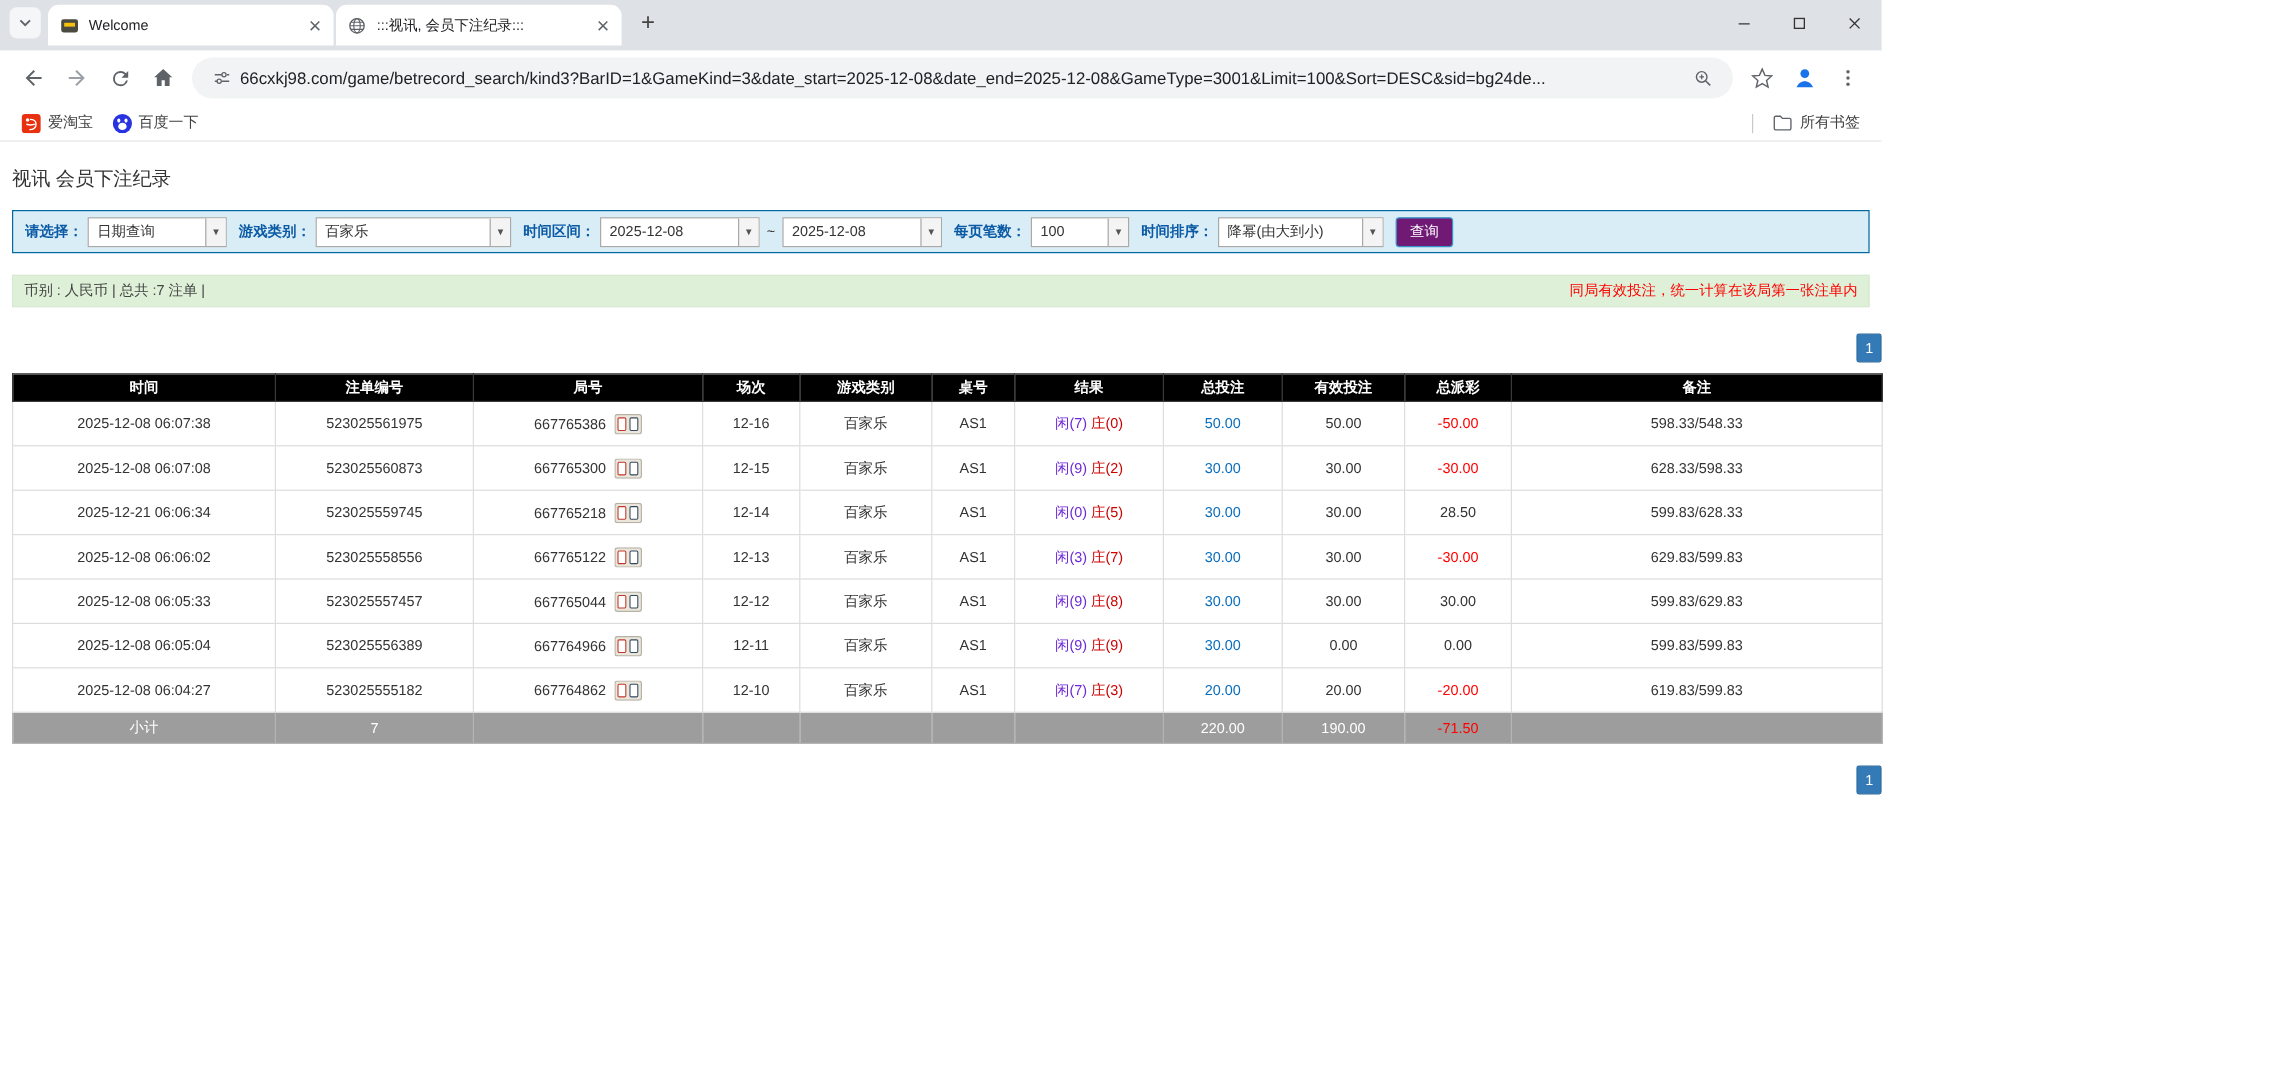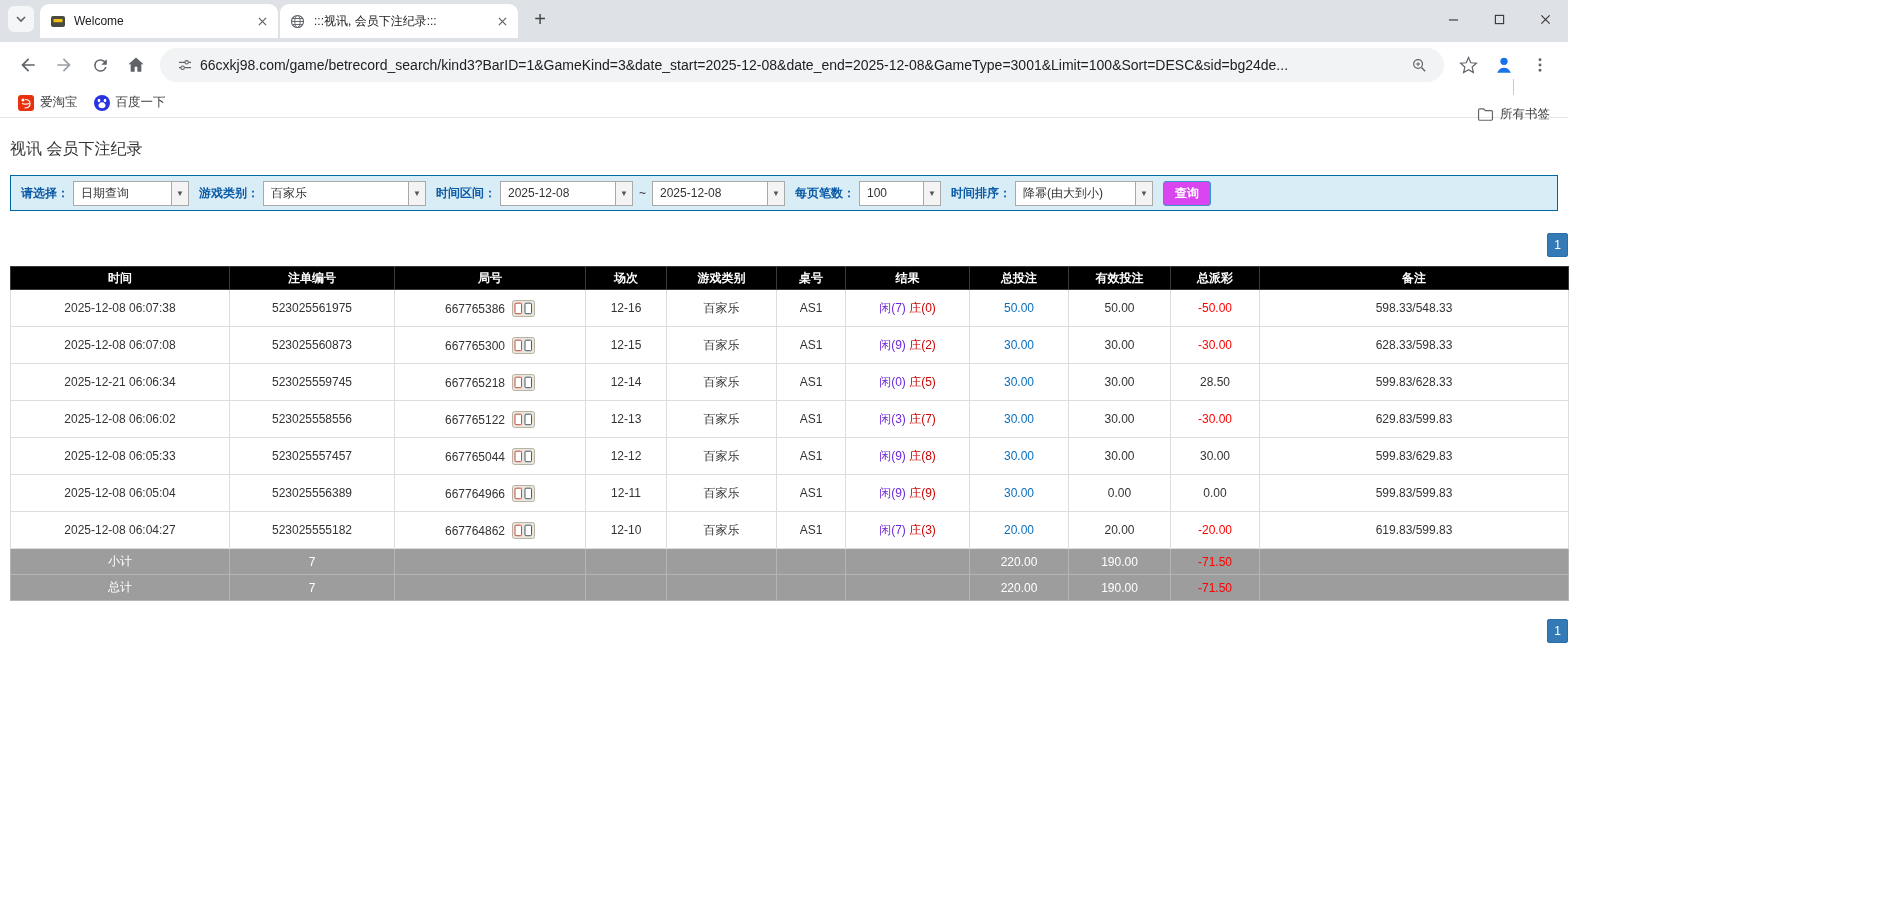--- a/index.html
+++ b/index.html
@@ -21,35 +21,35 @@
   .toolbar { height:46px; background:#fff; display:flex; align-items:center; padding:0 10px; }
   .tool-btn { width:28px; height:28px; display:flex; align-items:center; justify-content:center; margin:0 4px; border-radius:50%; cursor:pointer; flex:0 0 auto; }
   .omnibox { flex:1; height:34px; background:#f1f3f4; border-radius:17px; margin:0 6px; display:flex; align-items:center; padding:16px 10px; min-width:0; }
   .omnibox .url { flex:1; font-size:14px; color:#202124; white-space:nowrap; overflow:hidden; min-width:0; }
   .omni-icon { width:22px; height:22px; display:flex; align-items:center; justify-content:center; margin:0 4px; flex:0 0 auto; cursor:pointer; }
 
   
   .bookmarks { height:30px; background:#fff; border-bottom:1px solid #e4e6e8; display:flex; align-items:center; padding:0 10px; }
   .bm-item { display:flex; align-items:center; gap:6px; padding:3px 8px; border-radius:6px; cursor:pointer; }
   .bm-item span.lbl { font-size:12.5px; color:#404040; }
-  .bm-right { margin-left:auto; display:flex; align-items:center; gap:8px;flex-direction:column; }
+  .bm-right { margin-left:auto; display:flex; align-items:center; gap:8px; }
   .bm-divider { width:1px; height:16px; background:#c7c9cc; }
 
   
   .page { width:1568px; background:#fff; }
   .page-title { margin:21px 0 0 10px; font-size:16px; font-weight:400; color:#333; }
 
   .filter-bar { margin:15px 10px 0; height:36px; background:#d9edf7; border:1px solid #0369a1; display:flex; align-items:center; padding:0 10px; }
   .fgroup { display:flex; align-items:center; gap:4px; margin-right:10px; }
   .flabel { font-size:12px; font-weight:bold; color:#0b5aa5; white-space:nowrap; }
   .combo { background:#fff; border:1px solid #a9a9a9; height:25px; display:flex; align-items:center; cursor:pointer; }
   .combo .txt { flex:1; padding:0 7px; font-size:12px; color:#333; white-space:nowrap; overflow:hidden; }
   .combo .arr { width:17px; height:100%; border-left:1px solid #a9a9a9; background:#f4f4f4; display:flex; align-items:center; justify-content:center; font-size:8px; color:#555; }
   .tilde { font-size:12px; color:#333; margin:0 2px; }
-  .search-btn { height:25px; padding:0 11px; background:#d946ef; border:1px solid #3596c7; border-radius:3px; color:#fff; font-size:12px; display:flex; align-items:center; cursor:pointer;font-weight:bold; }
+  .search-btn { height:25px; padding:0 11px; background:#701a75; border:1px solid #3596c7; border-radius:3px; color:#fff; font-size:12px; display:flex; align-items:center; cursor:pointer; }
 
   .summary-bar { margin:18px 10px 0; height:27px; background:#dff0d8; border:1px solid #d5ead0; display:flex; align-items:center; justify-content:space-between; padding:0 9px; }
   .summary-bar .left { font-size:12px; color:#444; }
   .summary-bar .right { font-size:12px; color:#ff0000; }
 
   .pagination-row { width:1568px; text-align:right; }
   .pagination-row.top { margin-top:22px; }
   .pagination-row.bottom { margin-top:18px; }
   .page-btn { display:inline-block; min-width:20px; height:24px; line-height:22px; background:#337ab7; border:1px solid #2e6da4; border-radius:2px; color:#fff; font-size:12px; text-align:center; padding:0 6px; cursor:pointer; }
 
@@ -253,20 +253,24 @@
       <div class="fgroup">
         <span class="flabel">时间排序：</span>
         <div class="combo" style="width:138px">
           <span class="txt">降幂(由大到小)</span>
           <span class="arr">▼</span>
         </div>
       </div>
       <div class="search-btn">查询</div>
     </div>
 
+    <div class="summary-bar">
+      <span class="left">币别 : 人民币 | 总共 :7 注单 |</span>
+      <span class="right">同局有效投注，统一计算在该局第一张注单内</span>
+    </div>
 
     <div class="pagination-row top">
       <span class="page-btn">1</span>
     </div>
 
     <table class="bet-table">
       <colgroup>
         <col style="width:219px">
           <col style="width:165px">
           <col style="width:191px">
@@ -420,33 +424,20 @@
       <td></td>
             <td></td>
       <td></td>
             <td></td>
       <td></td>
       <td>220.00</td>
       <td>190.00</td>
       <td class="neg">-71.50</td>
       <td></td>
     </tr>
-    <tr class="footer-row">
-      <td>总计</td>
-      <td>7</td>
-      <td></td>
-            <td></td>
-      <td></td>
-            <td></td>
-      <td></td>
-      <td>220.00</td>
-      <td>190.00</td>
-      <td class="neg">-71.50</td>
-      <td></td>
-    </tr>
         </tbody>
     </table>
 
     <div class="pagination-row bottom">
       <span class="page-btn">1</span>
     </div>
   </div>
 
 </div>
 

